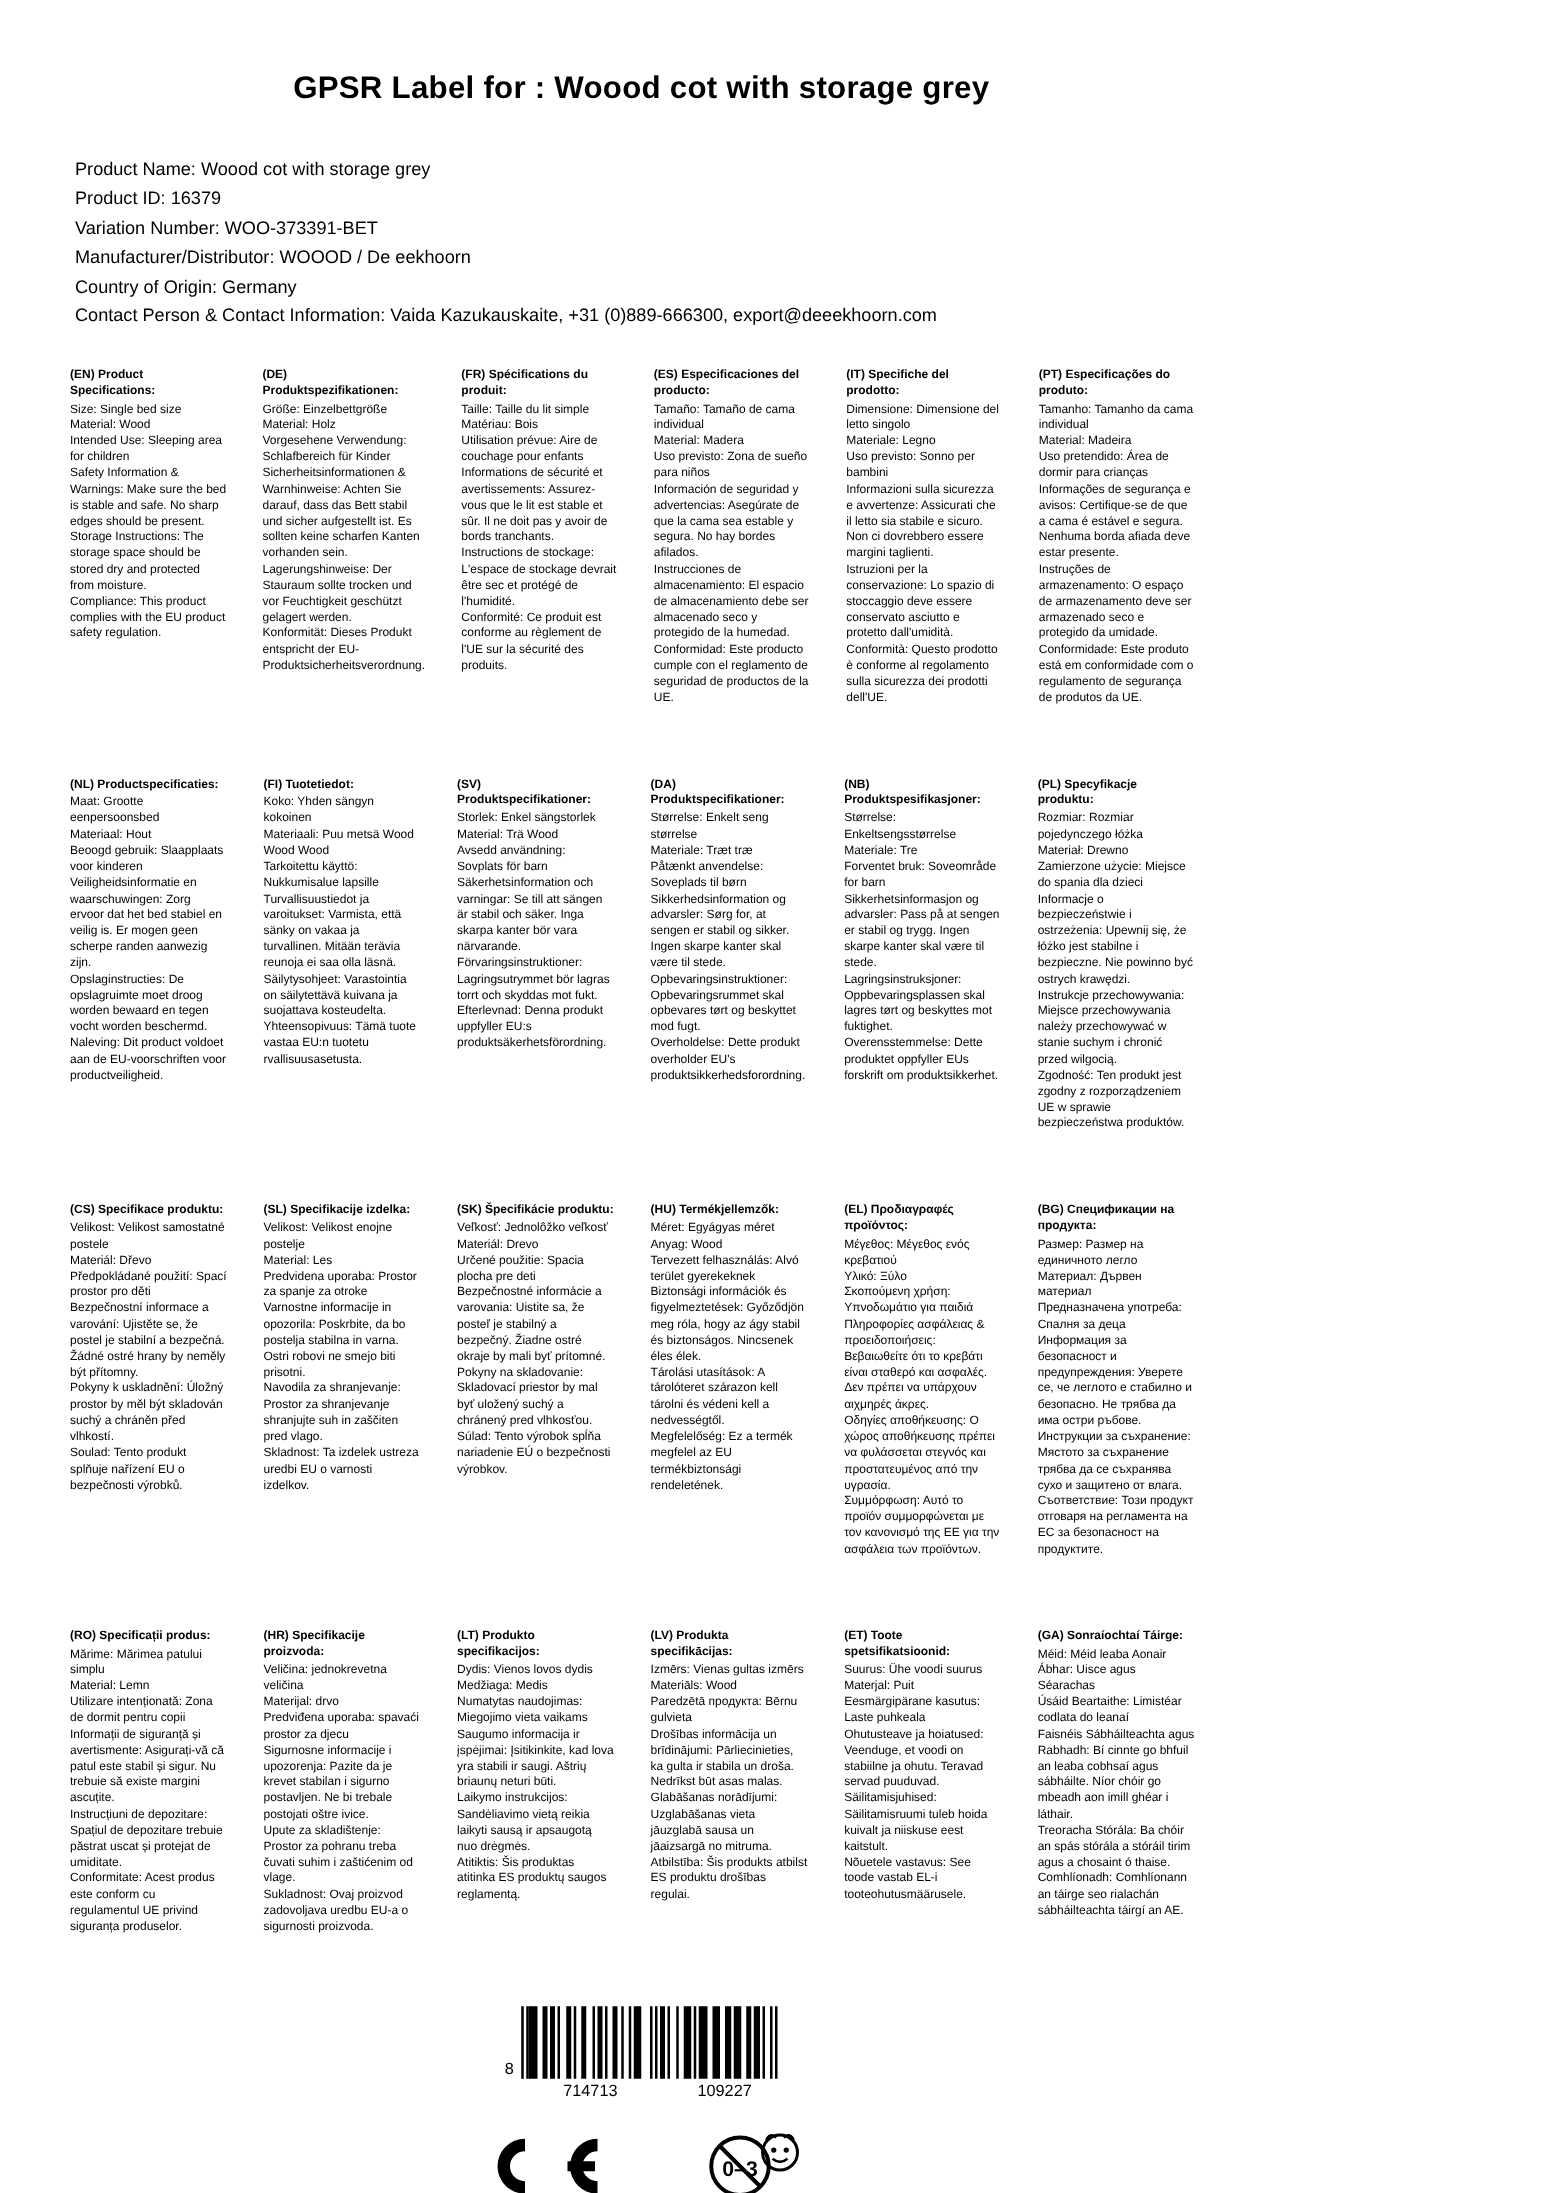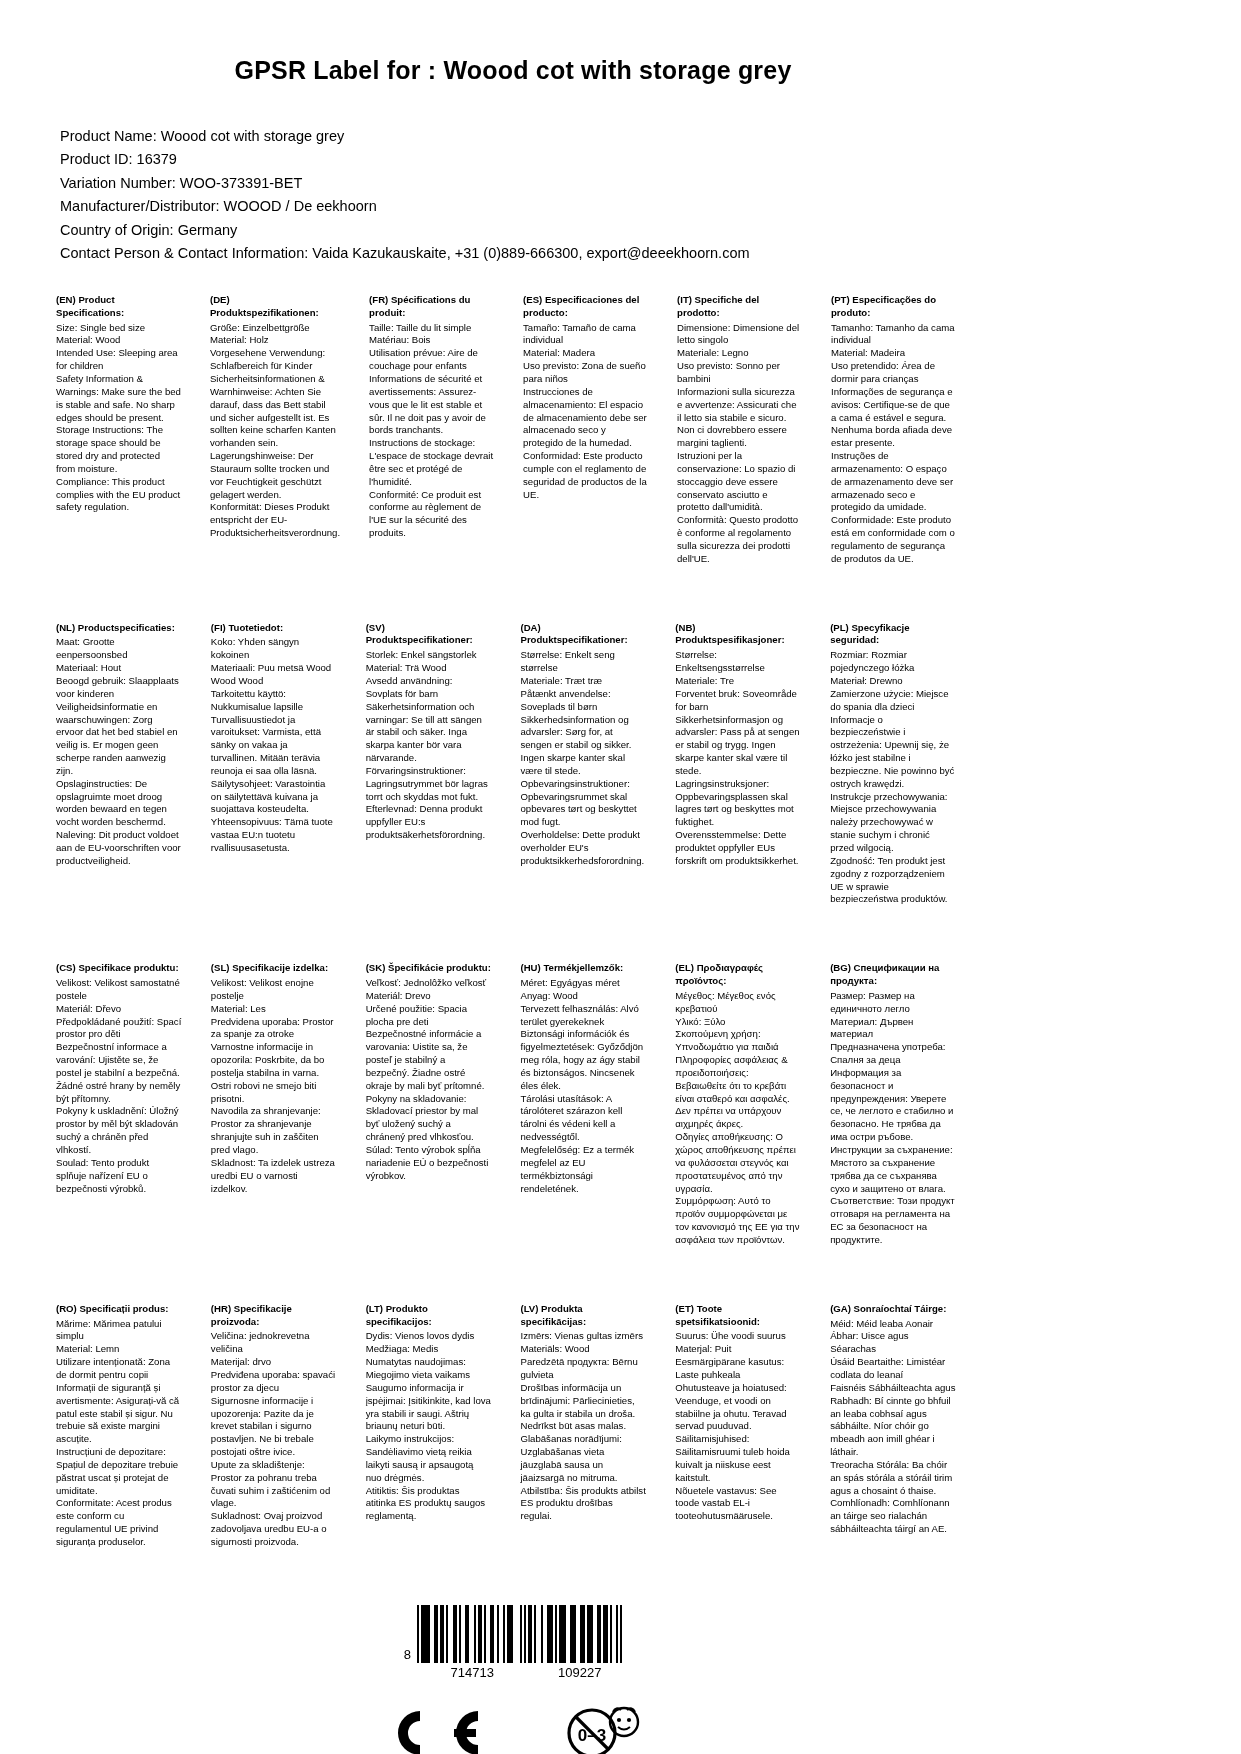--- a/index.html
+++ b/index.html
@@ -154,20 +154,21 @@
       <span class="line">Utilisation prévue: Aire de couchage pour enfants</span>
       <span class="line">Informations de sécurité et avertissements: Assurez-vous que le lit est stable et sûr. Il ne doit pas y avoir de bords tranchants.</span>
       <span class="line">Instructions de stockage: L'espace de stockage devrait être sec et protégé de l'humidité.</span>
       <span class="line">Conformité: Ce produit est conforme au règlement de l'UE sur la sécurité des produits.</span>
     </div>
     <div class="spec-col">
       <span class="hdr">(ES) Especificaciones del producto:</span>
       <span class="line">Tamaño: Tamaño de cama individual</span>
       <span class="line">Material: Madera</span>
       <span class="line">Uso previsto: Zona de sueño para niños</span>
+      <span class="line">Información de seguridad y advertencias: Asegúrate de que la cama sea estable y segura. No hay bordes afilados.</span>
       <span class="line">Instrucciones de almacenamiento: El espacio de almacenamiento debe ser almacenado seco y protegido de la humedad.</span>
       <span class="line">Conformidad: Este producto cumple con el reglamento de seguridad de productos de la UE.</span>
     </div>
     <div class="spec-col">
       <span class="hdr">(IT) Specifiche del prodotto:</span>
       <span class="line">Dimensione: Dimensione del letto singolo</span>
       <span class="line">Materiale: Legno</span>
       <span class="line">Uso previsto: Sonno per bambini</span>
       <span class="line">Informazioni sulla sicurezza e avvertenze: Assicurati che il letto sia stabile e sicuro. Non ci dovrebbero essere margini taglienti.</span>
       <span class="line">Istruzioni per la conservazione: Lo spazio di stoccaggio deve essere conservato asciutto e protetto dall'umidità.</span>
@@ -226,21 +227,21 @@
     <div class="spec-col">
       <span class="hdr">(NB) Produktspesifikasjoner:</span>
       <span class="line">Størrelse: Enkeltsengsstørrelse</span>
       <span class="line">Materiale: Tre</span>
       <span class="line">Forventet bruk: Soveområde for barn</span>
       <span class="line">Sikkerhetsinformasjon og advarsler: Pass på at sengen er stabil og trygg. Ingen skarpe kanter skal være til stede.</span>
       <span class="line">Lagringsinstruksjoner: Oppbevaringsplassen skal lagres tørt og beskyttes mot fuktighet.</span>
       <span class="line">Overensstemmelse: Dette produktet oppfyller EUs forskrift om produktsikkerhet.</span>
     </div>
     <div class="spec-col">
-      <span class="hdr">(PL) Specyfikacje seguridad:</span>
+      <span class="hdr">(PL) Specyfikacje produktu:</span>
       <span class="line">Rozmiar: Rozmiar pojedynczego łóżka</span>
       <span class="line">Materiał: Drewno</span>
       <span class="line">Zamierzone użycie: Miejsce do spania dla dzieci</span>
       <span class="line">Informacje o bezpieczeństwie i ostrzeżenia: Upewnij się, że łóżko jest stabilne i bezpieczne. Nie powinno być ostrych krawędzi.</span>
       <span class="line">Instrukcje przechowywania: Miejsce przechowywania należy przechowywać w stanie suchym i chronić przed wilgocią.</span>
       <span class="line">Zgodność: Ten produkt jest zgodny z rozporządzeniem UE w sprawie bezpieczeństwa produktów.</span>
     </div>
   </div>
 
   <div class="band-gap"></div>

